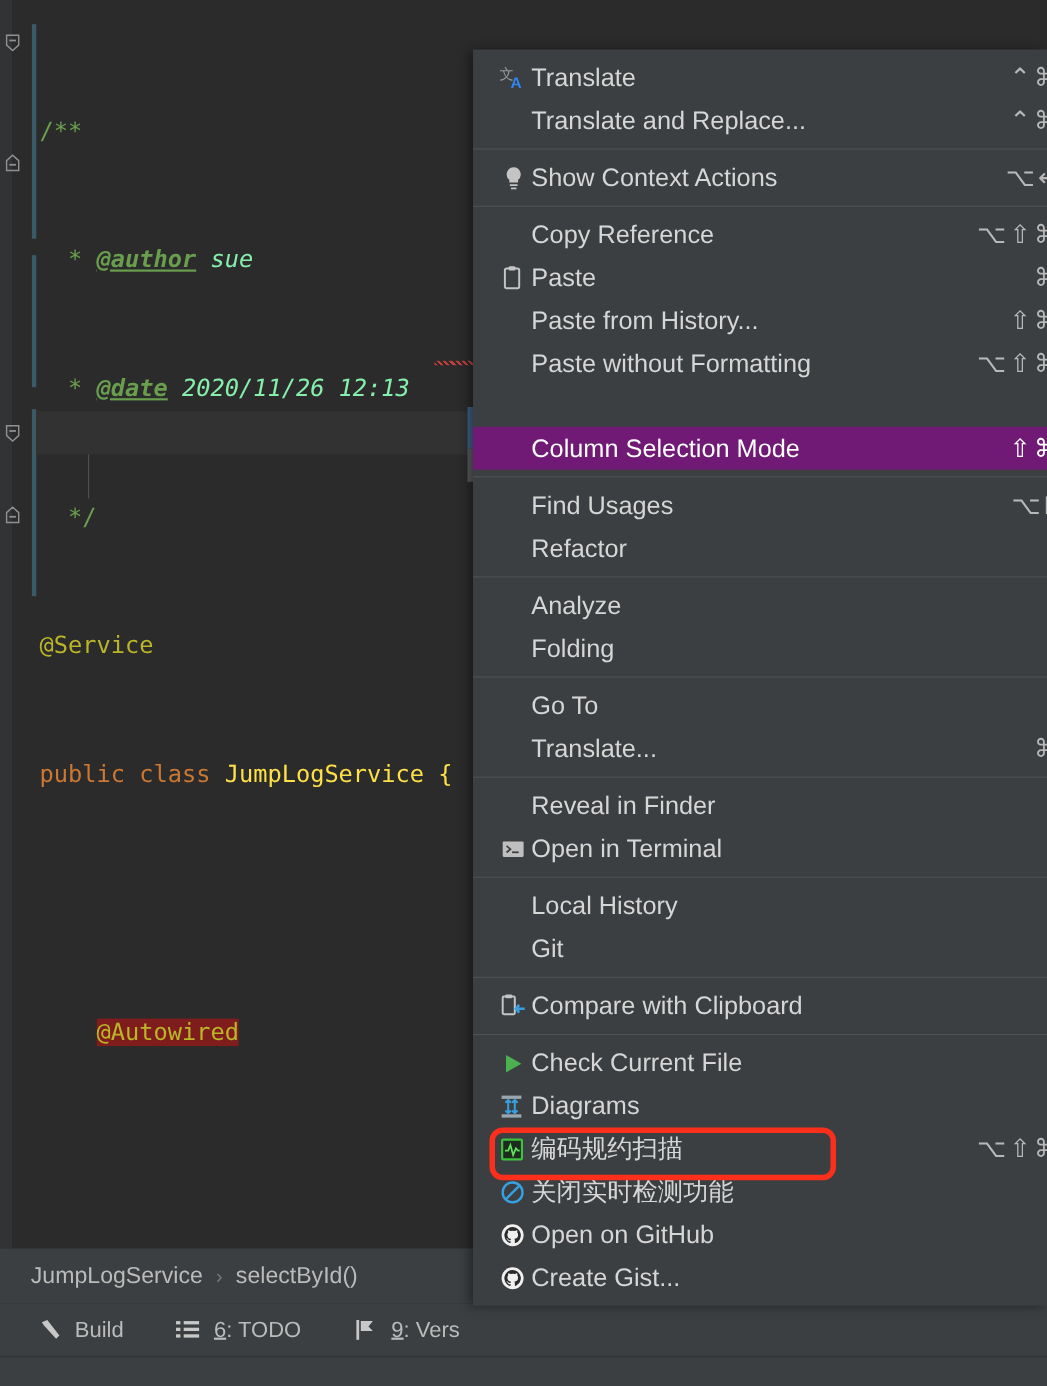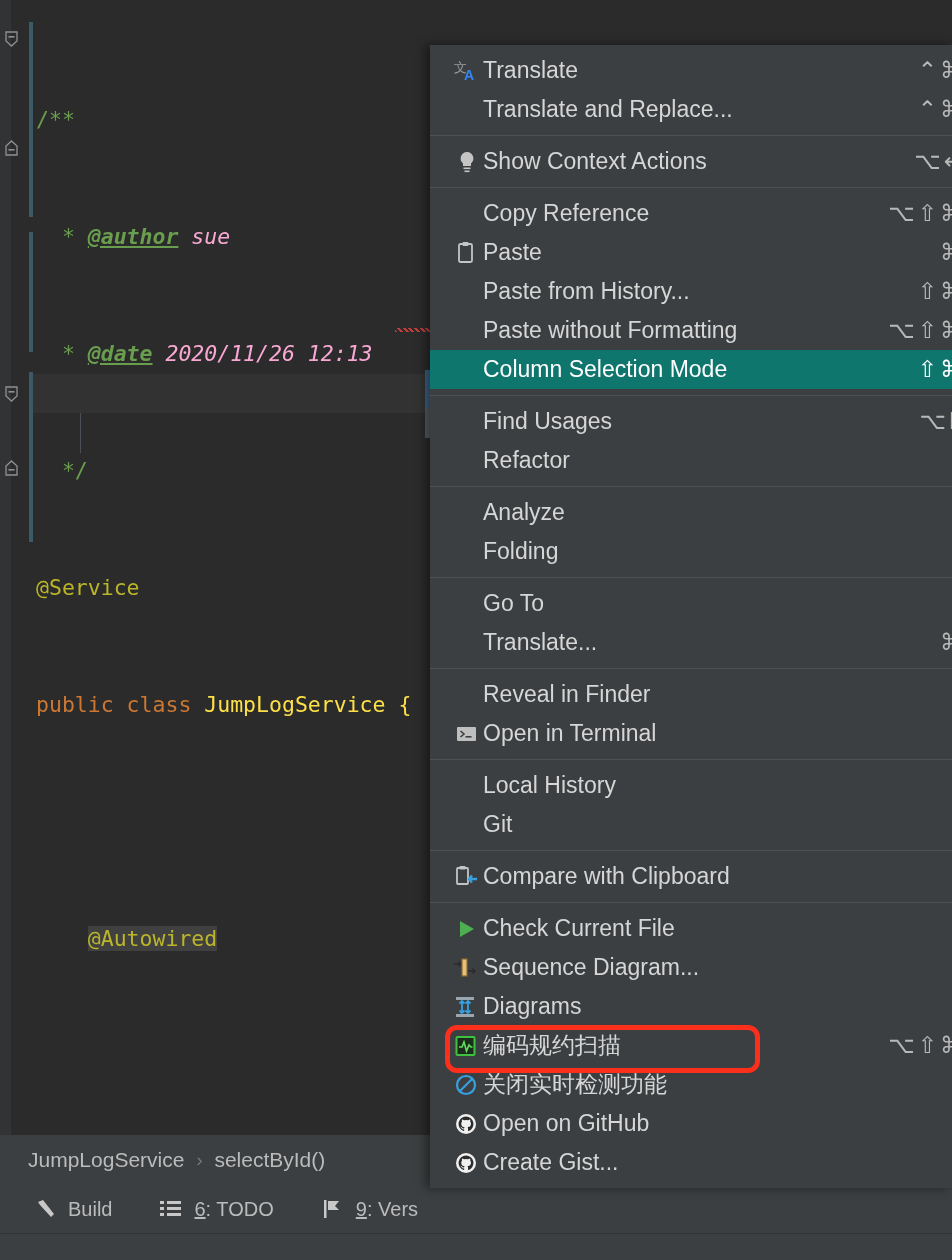--- a/index.html
+++ b/index.html
@@ -64,26 +64,26 @@
     left: 36px; top: 22px;
     width: 400px;
     font-family: "DejaVu Sans Mono", monospace;
     font-size: 21.5px;
     line-height: 39px;
     white-space: pre;
   }
   .code-line { position: relative; height: 39px; }
   .tok-cmt   { color: #6a9e4f; }
   .tok-cmt-tag { color: #6a9e4f; font-style: italic; text-decoration: underline; font-weight: 700; }
-  .tok-cmt-i { color: #f9a8d4; font-style: italic; }
+  .tok-cmt-i { color: #86efac; font-style: italic; }
   .tok-ann   { color: #bbb529; text-align: center; }
   .tok-kw    { color: #cc7832; }
   .tok-type  { color: #fde047; }
   .tok-field { color: #9876aa; }
-  .hl-ann    { background: #404040; }
+  .hl-ann    { background: #7f1d1d; }
 
   .cur-line-hl {
     position: absolute;
     left: 33px;
     width: 919px;
     height: 39px;
     background: #323232;
   }
   .indent-guide {
     position: absolute;
@@ -170,22 +170,23 @@
   .ctx-item {
     position: relative;
     display: flex;
     align-items: center;
     height: 39px;
     padding: 0 0 0 24px;
     box-sizing: border-box;
     white-space: nowrap;
   }
   .ctx-item.selected {
-    background: #0f766e;
+    background: #701a75;
     color: #ffffff;
+    margin-top: 38px;
   }
   .ctx-ico {
     width: 29px;
     min-width: 29px;
     height: 26px;
     display: flex;
     align-items: center;
     justify-content: flex-start;
     margin-right: 0;
   }
@@ -492,31 +493,20 @@
           <svg width="26" height="24" viewBox="0 0 26 24">
               <path d="M6 4 L20 12 L6 20 Z" fill="#4caf50"></path>
             </svg>
         </span>
         <span class="ctx-label">Check Current File</span>
         <span class="ctx-shortcut"></span>
       </div>
       <div class="ctx-item">
         <span class="ctx-ico">
           <svg width="26" height="24" viewBox="0 0 26 24">
-              <path d="M0 8 L7 8 M4.5 5.5 L7 8 L4.5 10.5" fill="none" stroke="#2b2b2b" stroke-width="1.4"></path>
-              <rect x="8" y="3" width="5" height="17" fill="#e8c07a" stroke="#8a6c2f" stroke-width="1.2"></rect>
-              <path d="M14 15 L21 15 M18.5 12.5 L21 15 L18.5 17.5" fill="none" stroke="#2b2b2b" stroke-width="1.4"></path>
-            </svg>
-        </span>
-        <span class="ctx-label">Sequence Diagram...</span>
-        <span class="ctx-shortcut"></span>
-      </div>
-      <div class="ctx-item">
-        <span class="ctx-ico">
-          <svg width="26" height="24" viewBox="0 0 26 24">
               <rect x="2" y="2" width="18" height="3" fill="#9aa7b0"></rect>
               <rect x="2" y="19" width="18" height="3" fill="#9aa7b0"></rect>
               <path d="M8 6 L8 18 M5.5 8.5 L8 6 L10.5 8.5 M5.5 15.5 L8 18 L10.5 15.5" fill="none" stroke="#37a0e0" stroke-width="1.8"></path>
               <path d="M14 6 L14 18 M11.5 8.5 L14 6 L16.5 8.5 M11.5 15.5 L14 18 L16.5 15.5" fill="none" stroke="#37a0e0" stroke-width="1.8"></path>
             </svg>
         </span>
         <span class="ctx-label">Diagrams</span>
         <span class="ctx-shortcut"></span>
       </div>
       <div class="ctx-item">

